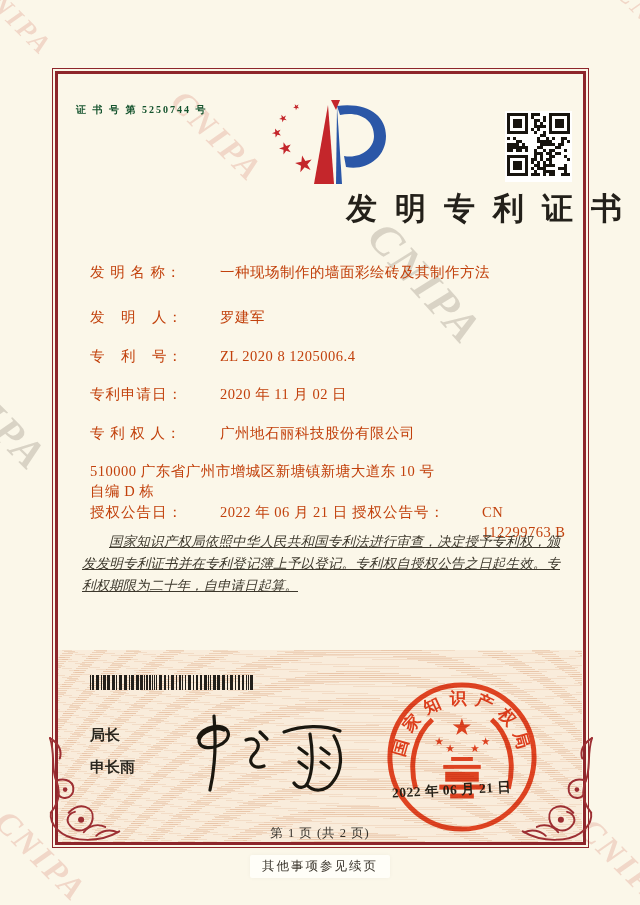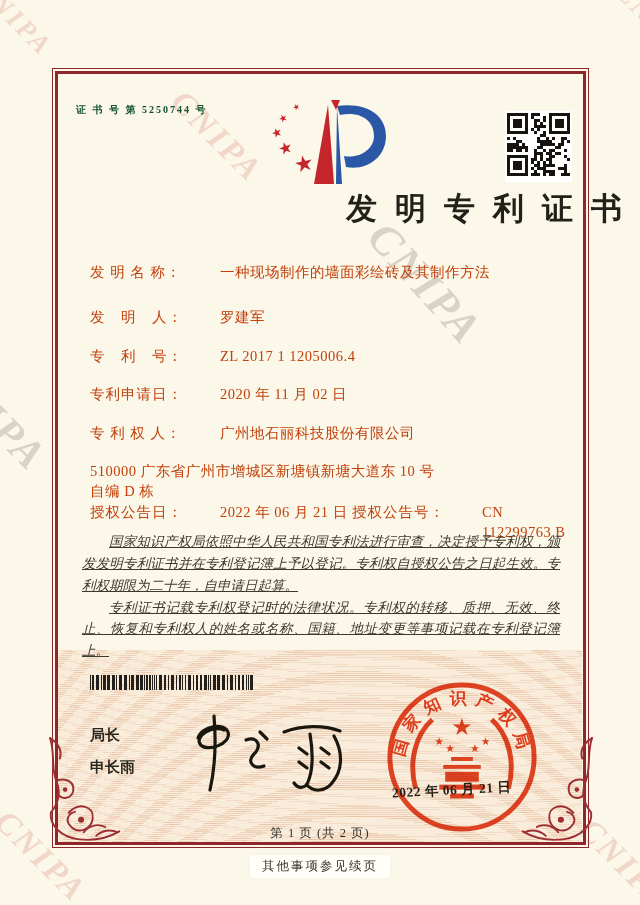--- a/index.html
+++ b/index.html
@@ -256,21 +256,21 @@
     <div class="frow r1">
       <span class="lab">发 明 名 称：</span>
       <span class="val">一种现场制作的墙面彩绘砖及其制作方法</span>
     </div>
     <div class="frow r2">
       <span class="lab">发　明　人：</span>
       <span class="val">罗建军</span>
     </div>
     <div class="frow r3">
       <span class="lab">专　利　号：</span>
-      <span class="val">ZL 2017 1 1205006.4</span>
+      <span class="val">ZL 2020 8 1205006.4</span>
     </div>
     <div class="frow r4">
       <span class="lab">专利申请日：</span>
       <span class="val">2020 年 11 月 02 日</span>
     </div>
     <div class="frow r5">
       <span class="lab">专 利 权 人：</span>
       <span class="val">广州地石丽科技股份有限公司</span>
     </div>
     <div class="frow r6">
@@ -281,21 +281,20 @@
         <span class="lab">授权公告日：</span>
         <span class="val">2022 年 06 月 21 日</span>
       </span>
       <span class="lab">授权公告号：</span>
       <span class="val">CN 112299763 B</span>
     </div>
   </div>
 
   <div class="paras">
     <p>国家知识产权局依照中华人民共和国专利法进行审查，决定授予专利权，颁发发明专利证书并在专利登记簿上予以登记。专利权自授权公告之日起生效。专利权期限为二十年，自申请日起算。</p>
-    <p>专利证书记载专利权登记时的法律状况。专利权的转移、质押、无效、终止、恢复和专利权人的姓名或名称、国籍、地址变更等事项记载在专利登记簿上。</p>
   </div>
 
   <div class="barcode">
     <svg width="166" height="15" viewBox="0 0 166 15">
       <g id="barcode-bars" fill="#23201b">
           <rect x="0" y="0" width="1" height="15"></rect>
           <rect x="2" y="0" width="2" height="15"></rect>
           <rect x="6" y="0" width="3" height="15"></rect>
           <rect x="11" y="0" width="1" height="15"></rect>
           <rect x="13" y="0" width="3" height="15"></rect>

